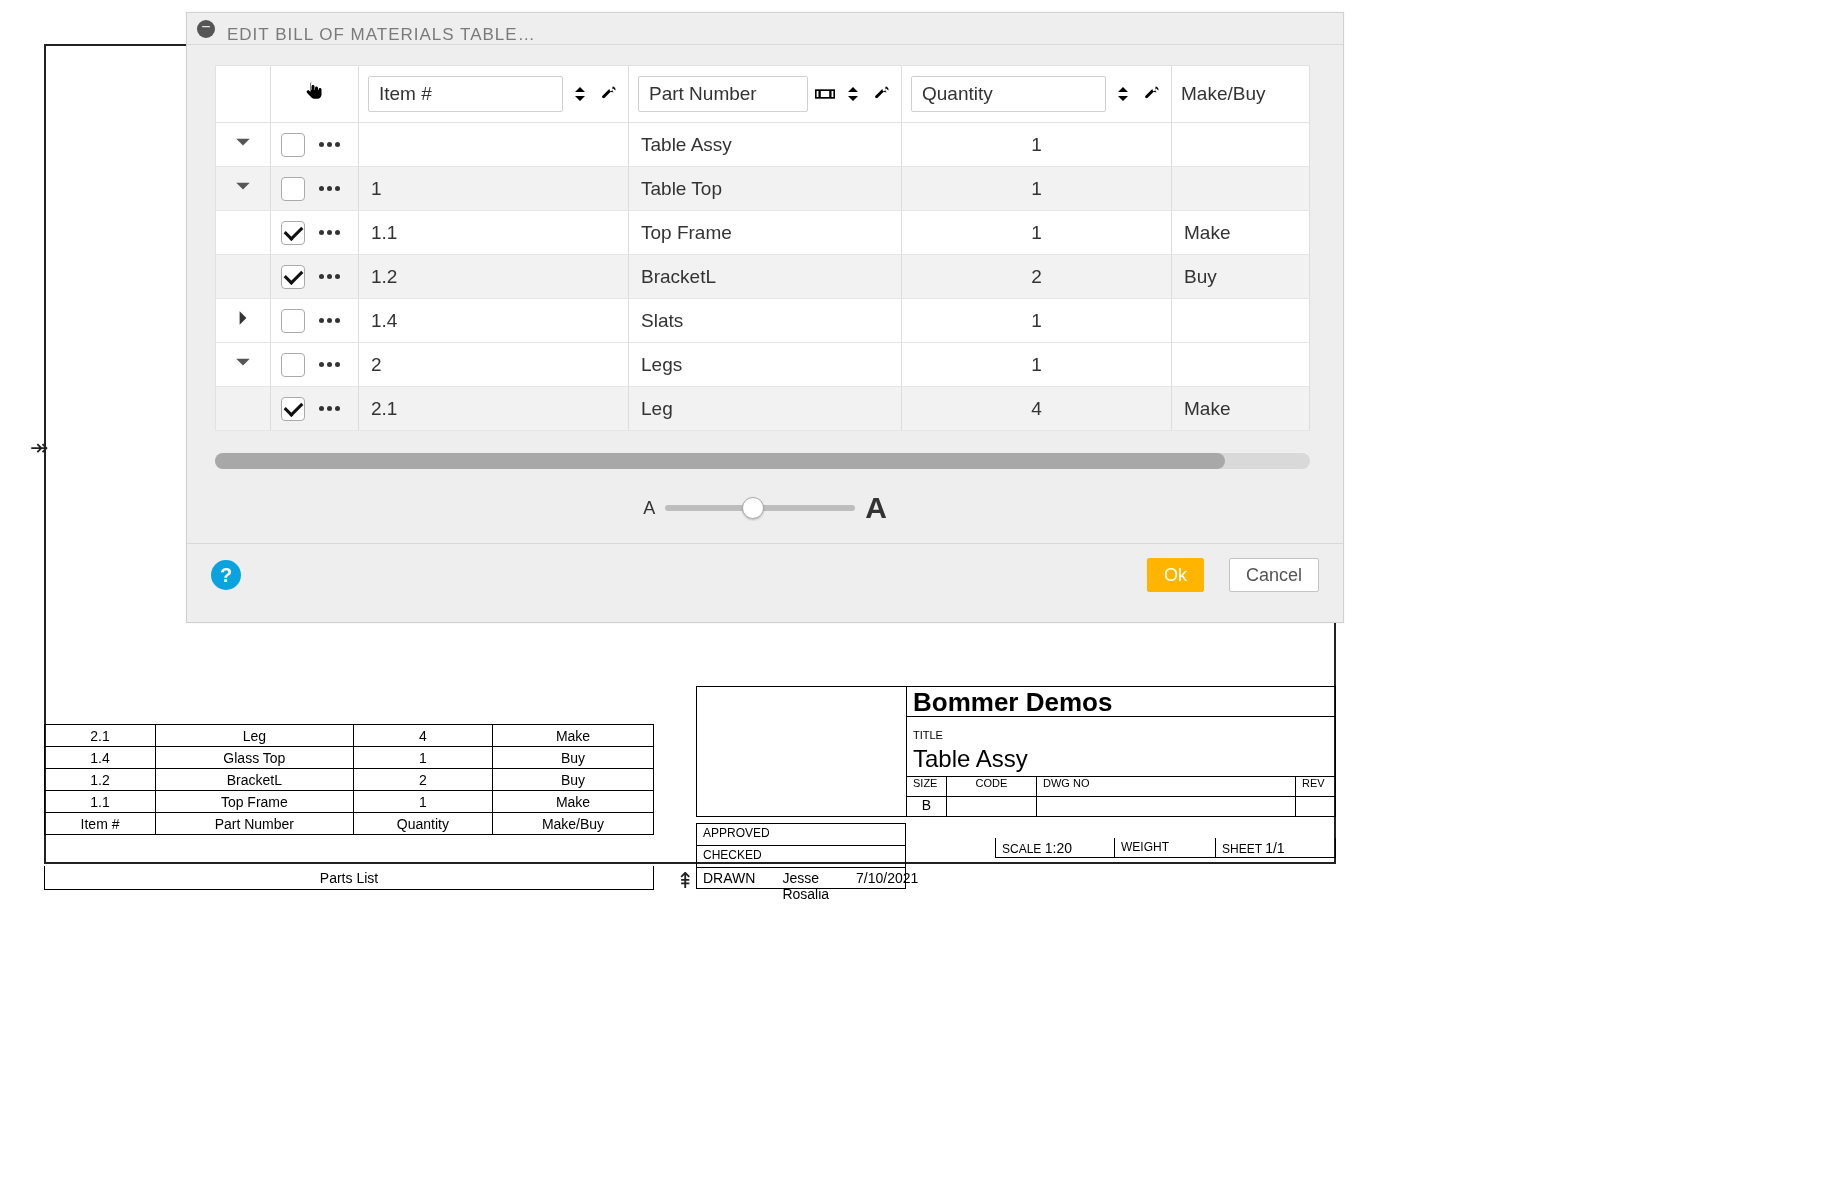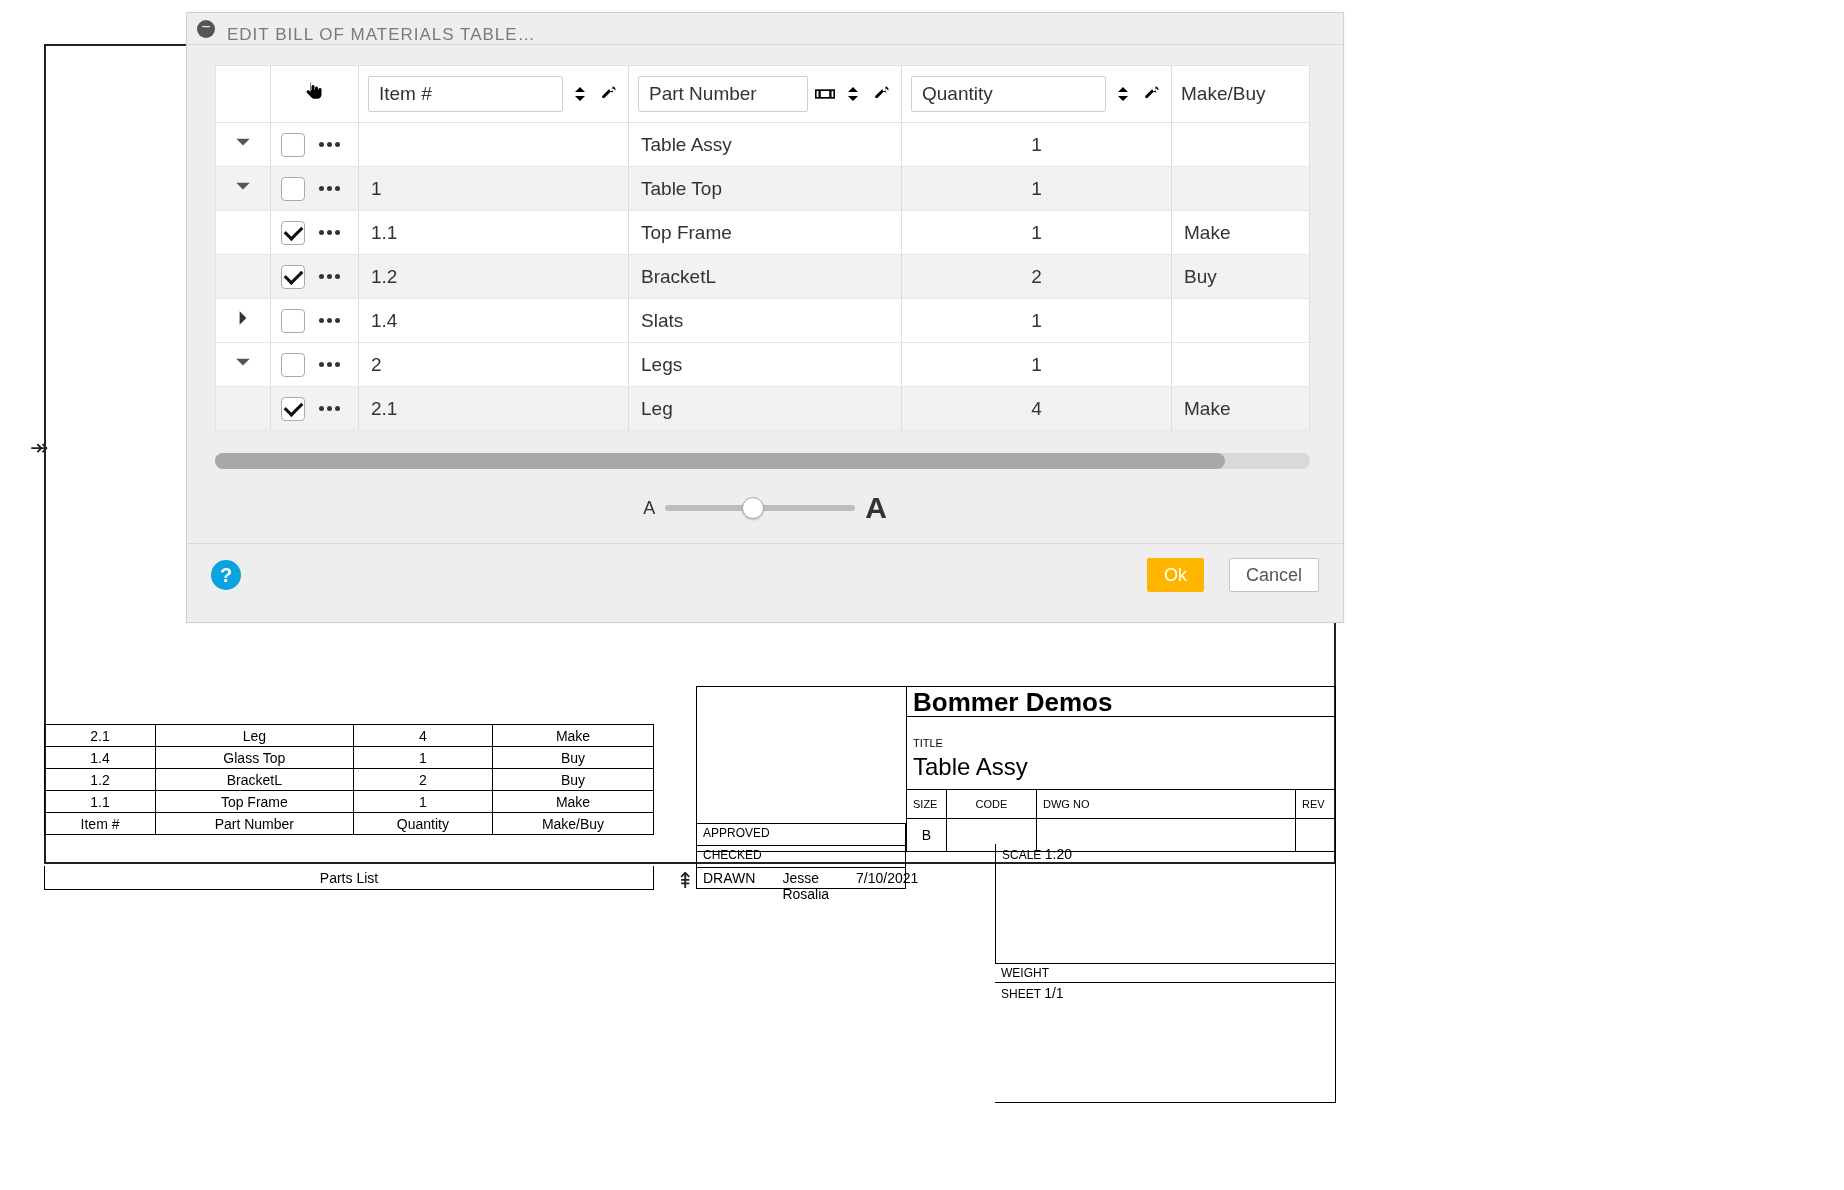--- a/index.html
+++ b/index.html
@@ -75,21 +75,21 @@
   .btn { height:34px; padding:0 16px; border:1px solid #c4c4c4; background:#fff; font-size:18px; border-radius:2px; cursor:pointer; display:inline-flex; align-items:center; color:#555; }
   .btn.primary { background:#ffb400; border-color:#ffb400; color:#fff; font-weight:400; margin-right:25px; }
 
   
   .drawing { position:absolute; left:44px; top:686px; width:1292px; height:178px; z-index:5; font-family: Arial, sans-serif; color:#000; }
   .parts-table { position:absolute; left:0; top:38px; width:610px; font-size:14px; border-collapse:collapse; }
   .parts-table th, .parts-table td { border:1px solid #000; text-align:center; height:22px; padding:0 6px; font-weight:400; }
   .parts-caption { border:1px solid #000; border-top:none; text-align:center; height:24px; line-height:24px; font-size:14px;margin-top:32px; }
 
   .titleblock { position:absolute; right:0; top:0; width:640px; font-size:13px; border-collapse:collapse; }
-  .titleblock td { border:1px solid #000; padding:8px 6px; vertical-align:top; height:20px;margin-top:48px; }
+  .titleblock td { border:1px solid #000; padding:0 6px; vertical-align:top; height:20px;margin-top:48px; }
   .tb-company { font-size:26px; font-weight:600; height:30px !important; overflow:hidden; }
   .tb-title-label { font-size:11px; }
   .tb-title { font-size:24px; font-weight:500; height:60px !important; }
   .tb-nobt { border-top:none !important; }
   .lbl { font-size:11px; display:block; }
   .val { font-size:14px; }
   .drawn-row { font-size:14px; }
   .company-cut { position:relative; }
   .company-cut span { position:absolute; left:6px; bottom:-2px; white-space:nowrap; }
 
@@ -422,21 +422,21 @@
   <div style="position:absolute; right:430px; top:114px; width:210px; font-size:12px;margin-top:23px;">
     <div style="border:1px solid #000; border-bottom:none; height:22px; padding:2px 6px;">APPROVED</div>
     <div style="border:1px solid #000; border-bottom:none; height:22px; padding:2px 6px;">CHECKED</div>
     <div class="drawn-row" style="border:1px solid #000; height:22px; padding:2px 6px; display:flex; gap:27px;">
       <span style="width:55px;">DRAWN</span>
       <span>Jesse Rosalia</span>
       <span>7/10/2021</span>
     </div>
   </div>
 
-  <div style="position:absolute; right:0; top:158px; width:341px; display:flex; font-size:12px;flex-direction:column;">
+  <div style="position:absolute; right:0; top:152px; width:341px; display:flex; font-size:12px;">
     <div style="flex:0 0 120px; border:1px solid #000; border-top:none; height:20px; padding:2px 6px;">
       <span>SCALE</span>
       <span> </span>
       <span class="val">1:20</span>
     </div>
     <div style="flex:1; border:1px solid #000; border-top:none; border-left:none; height:20px; padding:2px 6px;">
       <span>WEIGHT</span>
     </div>
     <div style="flex:0 0 120px; border:1px solid #000; border-top:none; border-left:none; height:20px; padding:2px 6px;">
       <span>SHEET</span>

